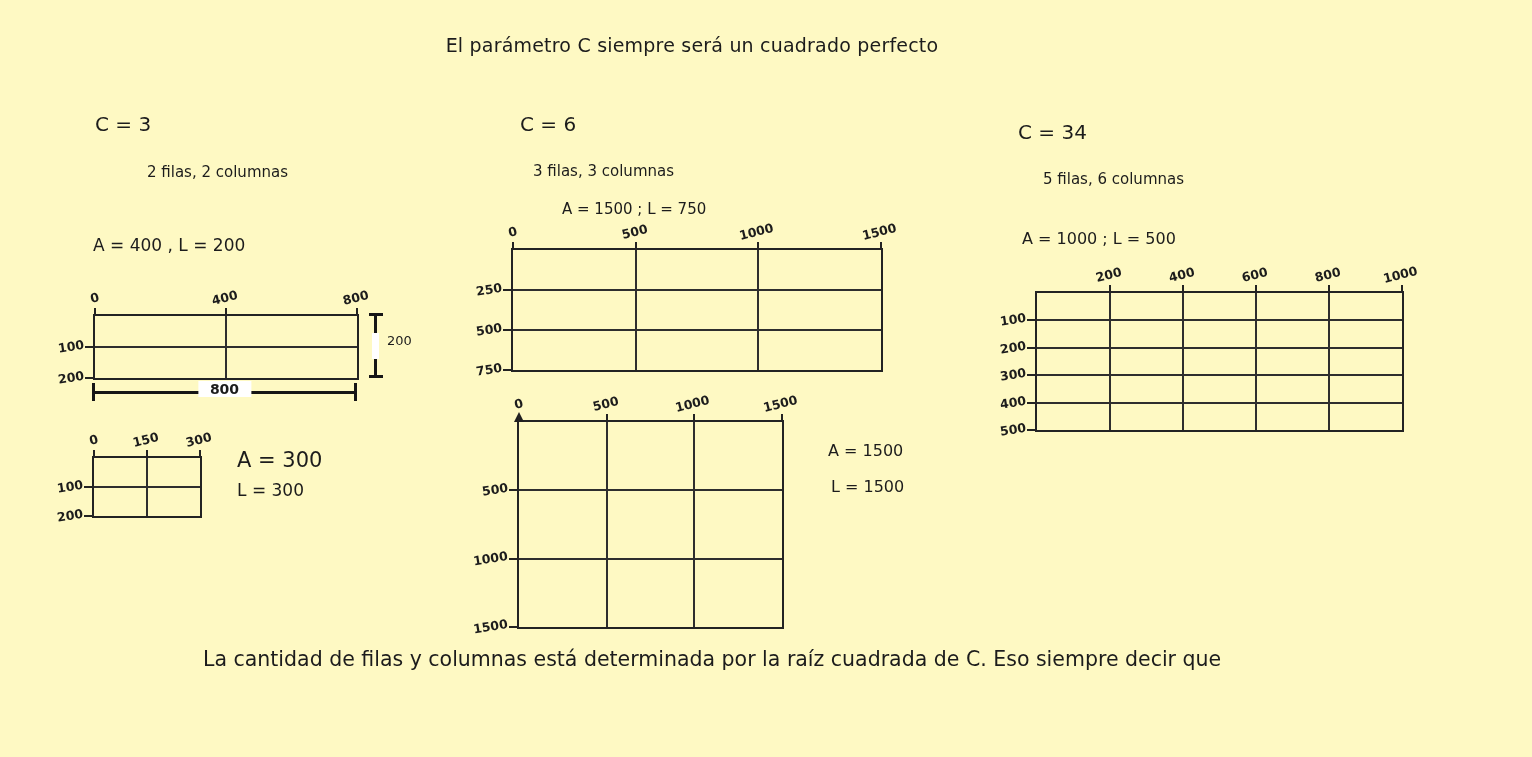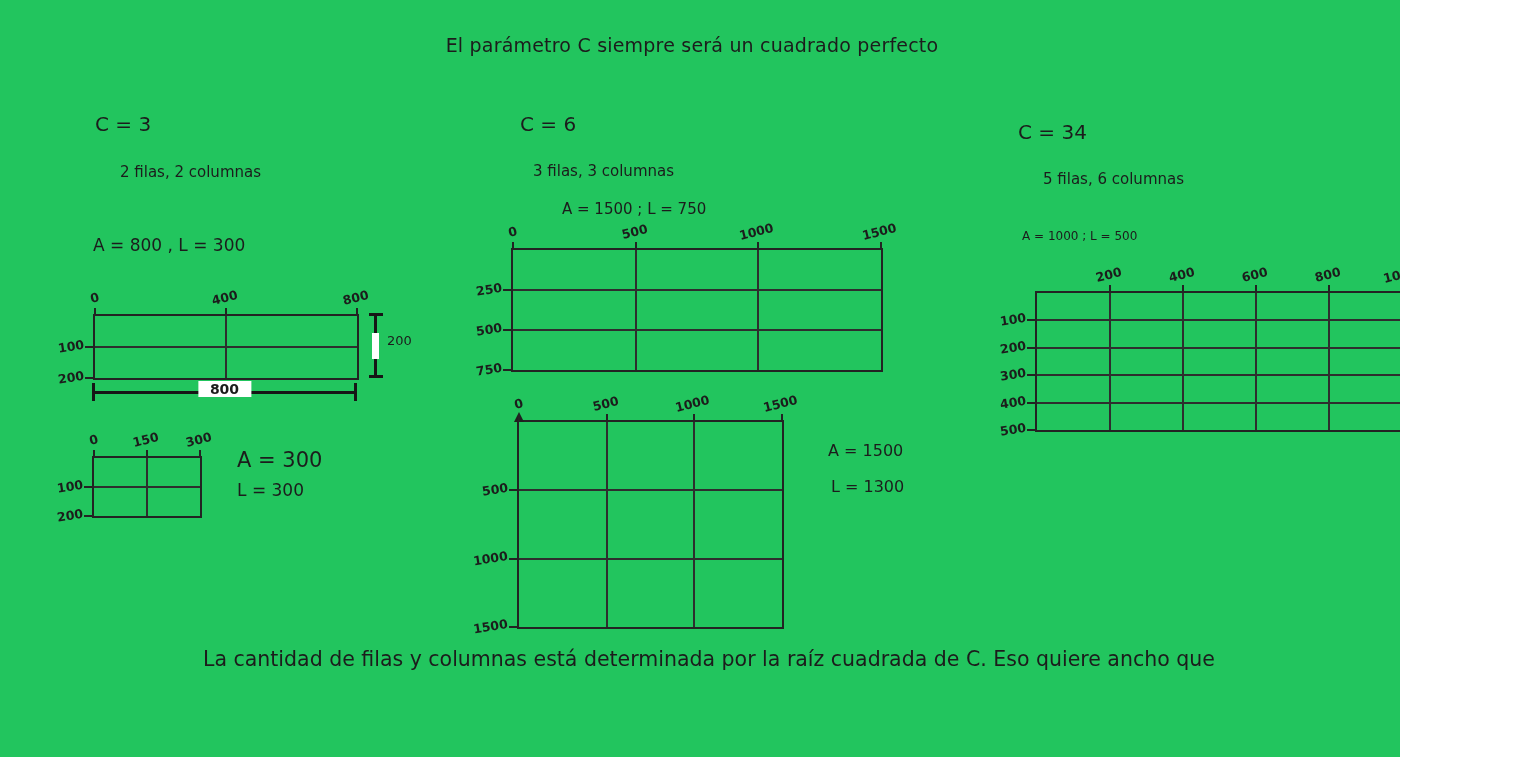--- a/index.html
+++ b/index.html
@@ -1,17 +1,17 @@
 <!DOCTYPE html>
 <html><head>
 <meta charset="utf-8">
 <style>
   html,body{margin:0;padding:0;background:#fff;}
   .canvas{
-    position:relative;width:1400px;height:757px;background:#22c55e;
+    position:relative;width:1532px;height:757px;background:#fef9c3;
     font-family:"DejaVu Sans",sans-serif;color:#1c1c1c;overflow:hidden;
   }
   .title{
     position:absolute;top:34px;left:0;width:1384px;text-align:center;
     font-size:19px;letter-spacing:.2px;white-space:nowrap;
   }
   .hd{position:absolute;font-size:20px;white-space:nowrap;}
   .sub{position:absolute;font-size:15px;white-space:nowrap;}
   .ann{position:absolute;font-weight:normal;font-size:16px;white-space:nowrap;}
   .footer{position:absolute;left:203px;top:643px;font-size:20.5px;line-height:33px;white-space:nowrap;}
@@ -59,22 +59,22 @@
   }
 </style>
 </head>
 <body>
 
 <div class="canvas">
 
   <div class="title">El parámetro C siempre será un cuadrado perfecto</div>
 
   <div class="hd" style="left:95px;top:112px">C = 3</div>
-  <div class="sub" style="left:120px;top:163px">2 filas, 2 columnas</div>
-  <div class="ann" style="left:93px;top:235px;font-size:17px">A = 800 ,   L = 300</div>
+  <div class="sub" style="left:147px;top:163px">2 filas, 2 columnas</div>
+  <div class="ann" style="left:93px;top:235px;font-size:17px">A = 400 ,   L = 200</div>
 
   <div class="grid" style="left:93px;top:314px;width:262px;height:62px">
       <div class="vline" style="left: 50%;"></div>
       <div class="hline" style="top: 50%;"></div>
       <div class="lbl-top" style="left: 0%;">0</div>
       <div class="tick-top" style="left: 0%;"></div>
       <div class="lbl-top" style="left: 50%;">400</div>
       <div class="tick-top" style="left: 50%;"></div>
       <div class="lbl-top" style="left: 100%;">800</div>
       <div class="tick-top" style="left: 100%;"></div>
@@ -150,25 +150,25 @@
       <div class="lbl-top" style="left: 100%;">1500</div>
       <div class="tick-top" style="left: 100%;"></div>
       <div class="lbl-left" style="top: 33.3333%;">500</div>
       <div class="tick-left" style="top: 33.3333%;"></div>
       <div class="lbl-left" style="top: 66.6667%;">1000</div>
       <div class="tick-left" style="top: 66.6667%;"></div>
       <div class="lbl-left" style="top: 100%;">1500</div>
       <div class="tick-left" style="top: 100%;"></div>
     </div>
   <div class="ann" style="left:828px;top:441px;font-size:16px">A = 1500</div>
-  <div class="ann" style="left:831px;top:477px;font-size:16px">L = 1300</div>
+  <div class="ann" style="left:831px;top:477px;font-size:16px">L = 1500</div>
 
   <div class="hd" style="left:1018px;top:120px">C = 34</div>
   <div class="sub" style="left:1043px;top:170px">5 filas, 6 columnas</div>
-  <div class="ann" style="left:1022px;top:229px;font-size:12px">A = 1000   ;   L = 500</div>
+  <div class="ann" style="left:1022px;top:229px;font-size:16px">A = 1000   ;   L = 500</div>
 
   <div class="grid" style="left:1035px;top:291px;width:365px;height:137px">
       <div class="vline" style="left: 20%;"></div>
       <div class="vline" style="left: 40%;"></div>
       <div class="vline" style="left: 60%;"></div>
       <div class="vline" style="left: 80%;"></div>
       <div class="hline" style="top: 20%;"></div>
       <div class="hline" style="top: 40%;"></div>
       <div class="hline" style="top: 60%;"></div>
       <div class="hline" style="top: 80%;"></div>
@@ -188,16 +188,16 @@
       <div class="tick-left" style="top: 40%;"></div>
       <div class="lbl-left" style="top: 60%;">300</div>
       <div class="tick-left" style="top: 60%;"></div>
       <div class="lbl-left" style="top: 80%;">400</div>
       <div class="tick-left" style="top: 80%;"></div>
       <div class="lbl-left" style="top: 100%;">500</div>
       <div class="tick-left" style="top: 100%;"></div>
     </div>
 
   <div class="footer">
-    <div>La cantidad de filas y columnas está determinada por la raíz cuadrada de C. Eso quiere ancho que</div>
+    <div>La cantidad de filas y columnas está determinada por la raíz cuadrada de C. Eso siempre decir que</div>
   </div>
 
 </div>
 
 </body></html>

